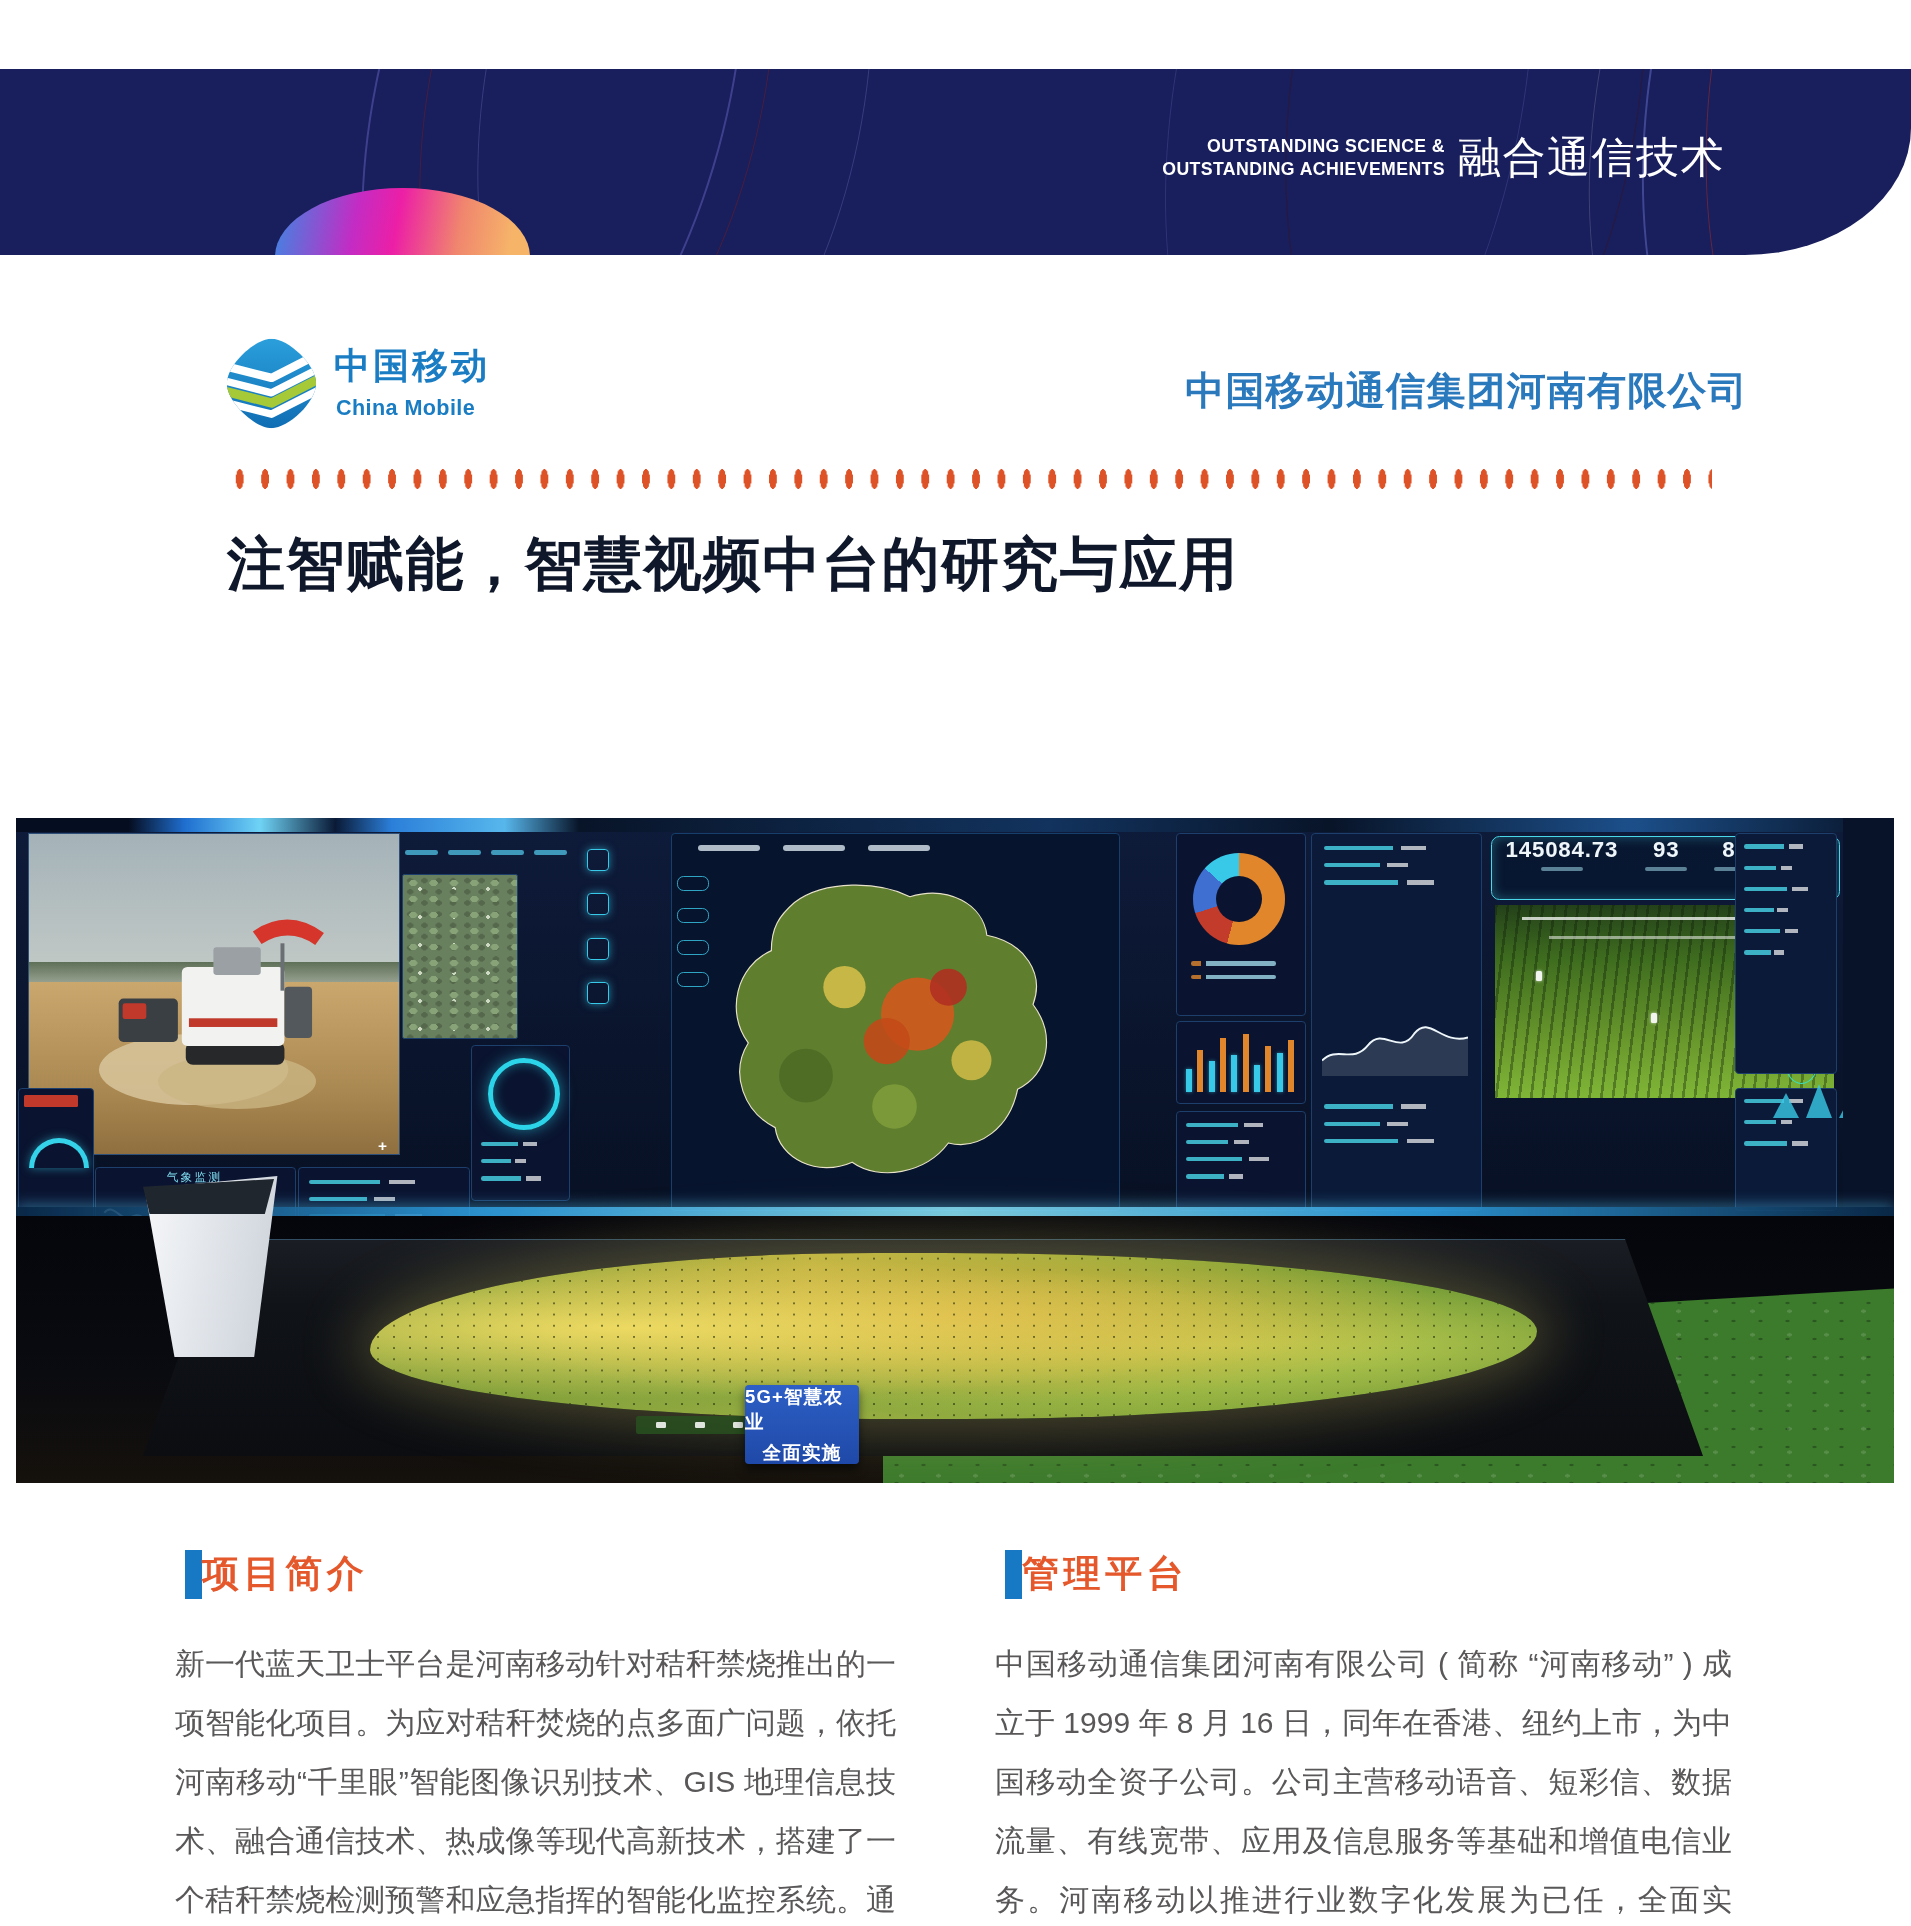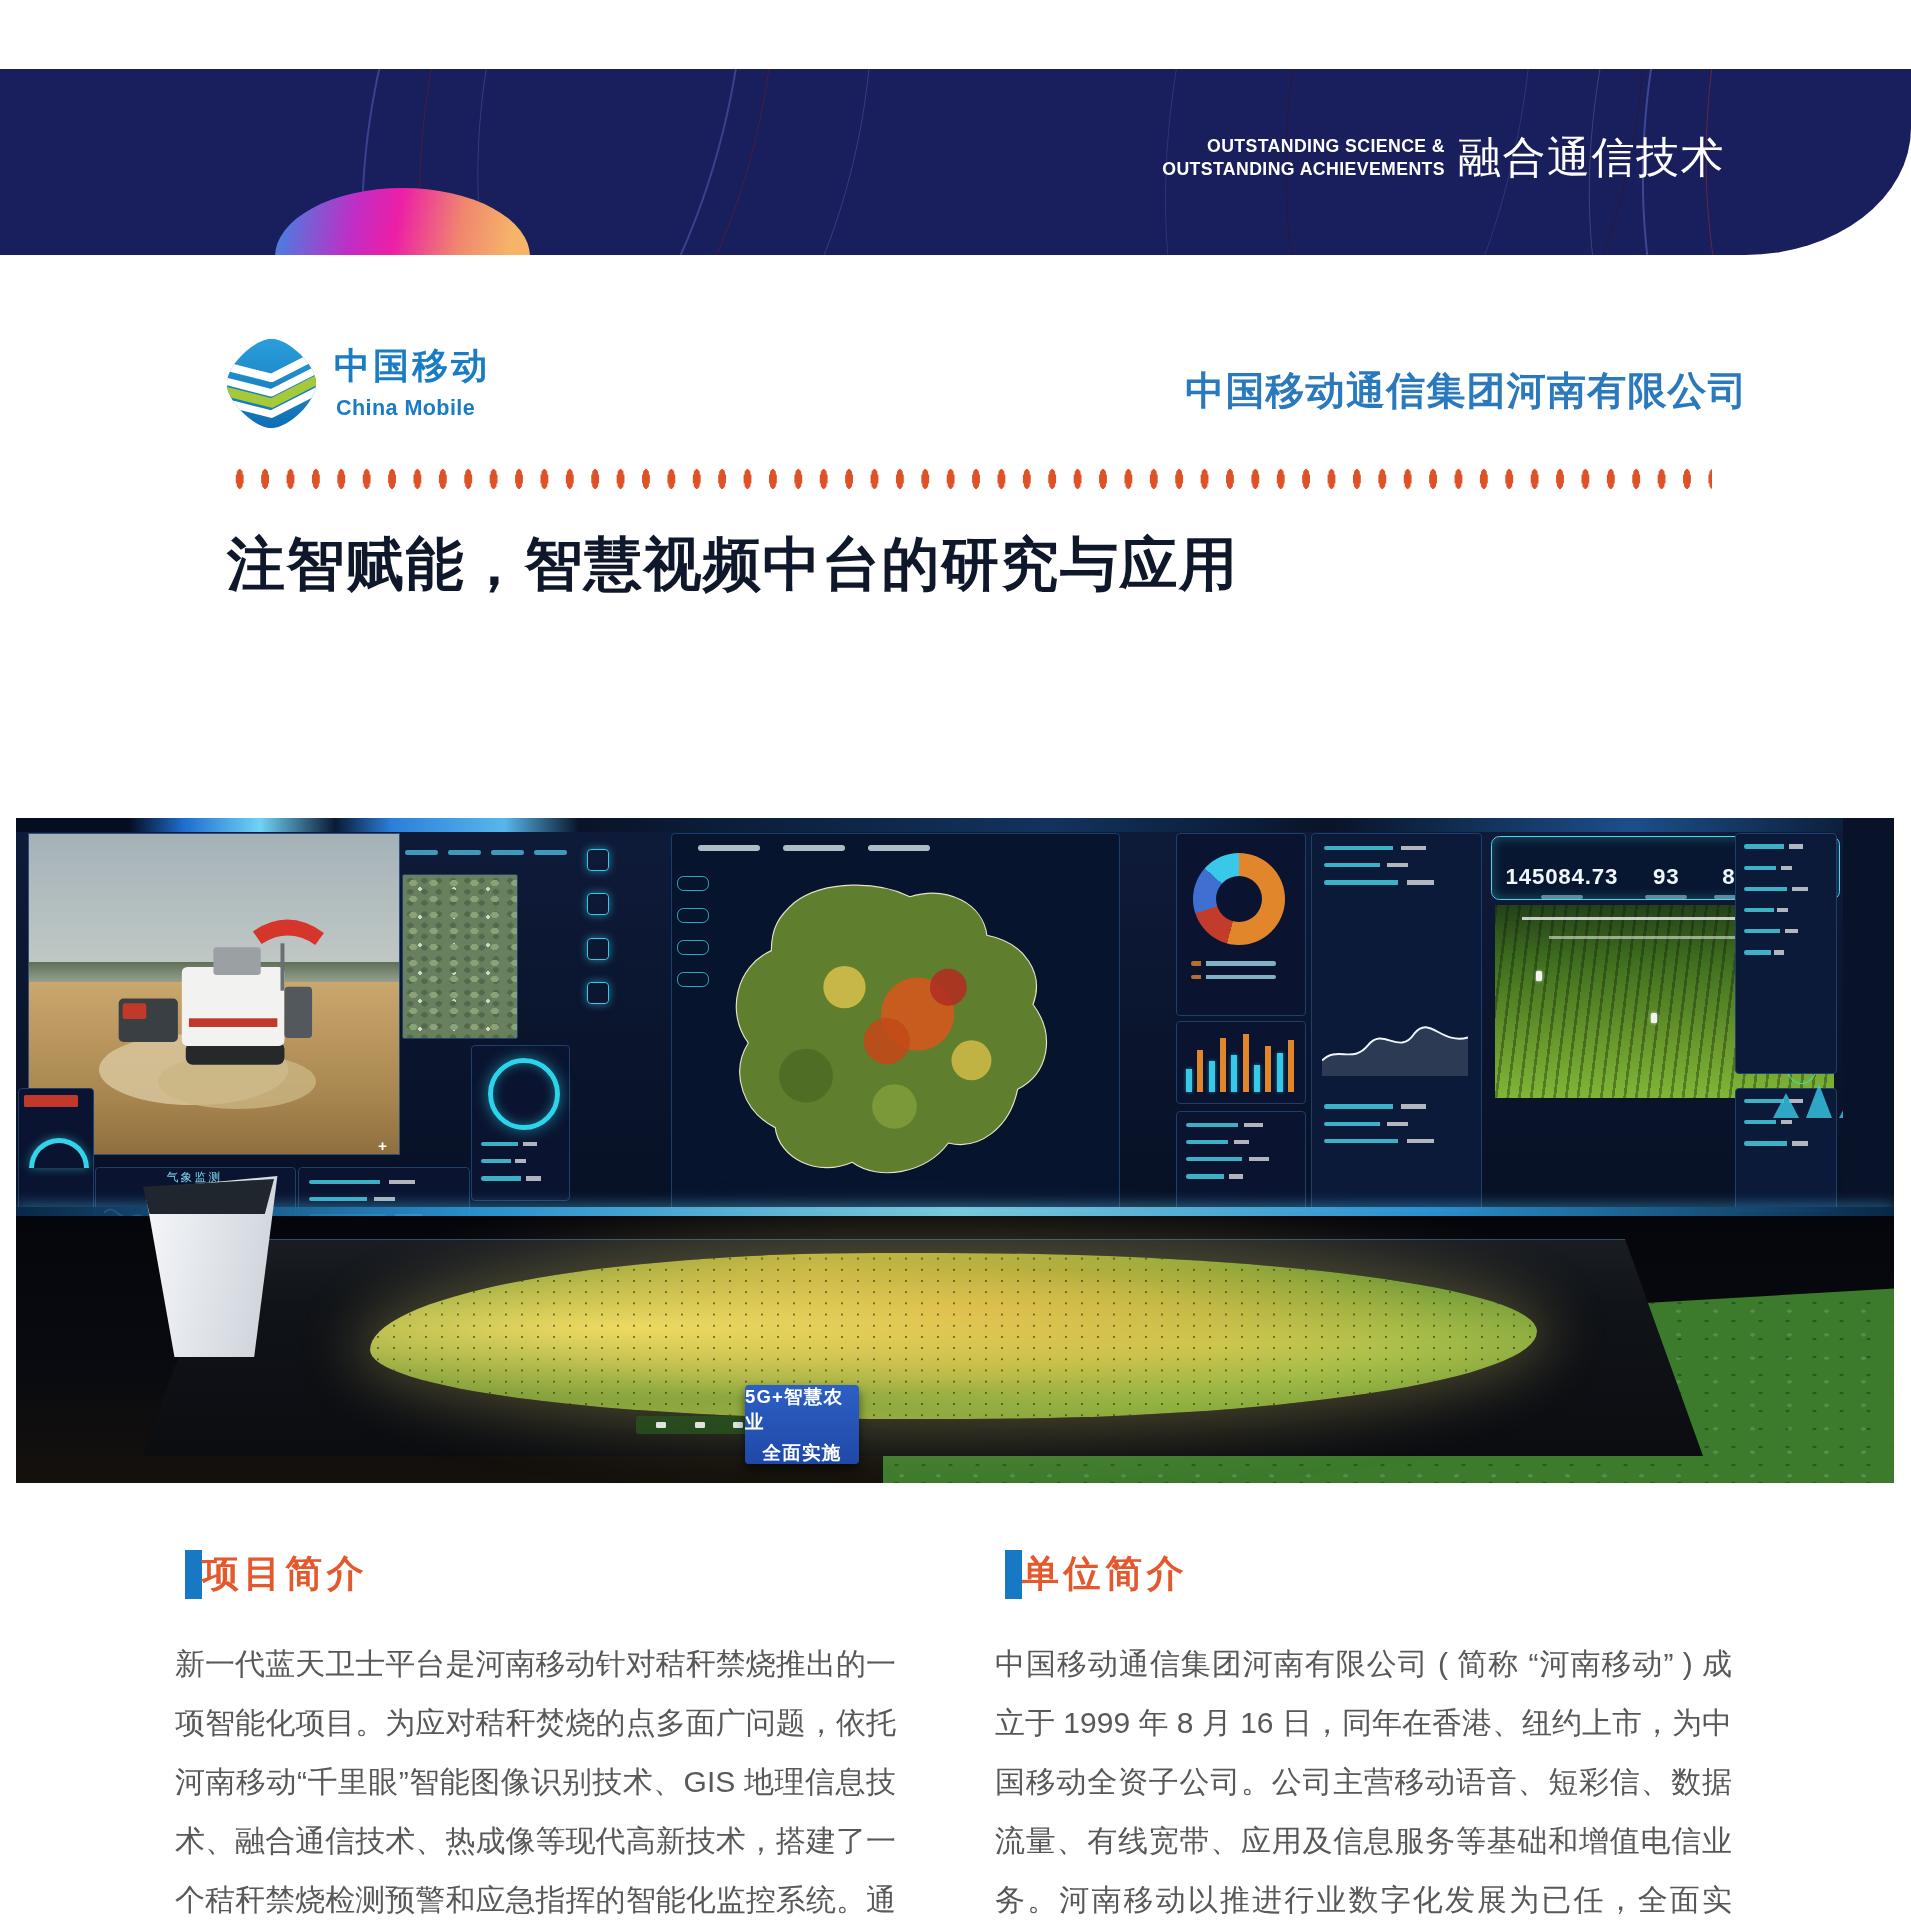--- a/index.html
+++ b/index.html
@@ -108,21 +108,21 @@
   .p-area{left:1306px;top:181px;width:146px;height:77px;}
 
   .lines{display:flex;flex-direction:column;gap:13px;}
   .lines i{display:block;height:4.2px;border-radius:2.3px;opacity:.8;
         background:linear-gradient(90deg,#49d7e9 0 55%,rgba(0,0,0,0) 55% 62%,rgba(255,255,255,.85) 62% 82%,rgba(0,0,0,0) 82%);}
   .lines i:nth-child(1){width:86%;}.lines i:nth-child(2){width:70%;}
   .lines i:nth-child(3){width:92%;}.lines i:nth-child(4){width:64%;}
   .lines i:nth-child(5){width:78%;}.lines i:nth-child(6){width:58%;}
   .lines i:nth-child(7){width:88%;}.lines i:nth-child(8){width:72%;}
 
-  .p-stats{left:1475px;top:17.7px;width:347px;height:62px;display:flex;align-items:flex-end;justify-content:space-around;
+  .p-stats{left:1475px;top:17.7px;width:347px;height:62px;display:flex;align-items:flex-start;justify-content:space-around;
         background:rgba(8,24,48,.85);border:1.5px solid #49d7e9;border-radius:8.5px;
         box-shadow:0 0 11.6px rgba(73,215,233,.35) inset;}
   .stat{display:flex;flex-direction:column;align-items:center;gap:4.6px;}
   .stat .v{font-size:22.3px;font-weight:700;color:#eef6fa;letter-spacing:0.8px;}
   .stat .v.yellow{color:#ffd23e;}
   .stat .l{width:42px;height:3.9px;background:#9fd8e8;opacity:.55;border-radius:1.9px;}
 
   .p-fieldgreen{left:1479px;top:87px;width:339px;height:193px;
         background:linear-gradient(180deg,#24411a 0%,#3f6d1f 28%,#6d9c2e 75%,#7fb637 100%);overflow:hidden;}
   .p-rows{left:0;top:0;width:100%;height:100%;
@@ -452,20 +452,20 @@
     <div class="sec-head">
       <span class="sec-bar"></span>
       <h2 class="sec-title" style="margin:0;">项目简介</h2>
     </div>
     <p class="sec-body" style="margin-bottom:0;">新一代蓝天卫士平台是河南移动针对秸秆禁烧推出的一项智能化项目。为应对秸秆焚烧的点多面广问题，依托河南移动“千里眼”智能图像识别技术、GIS 地理信息技术、融合通信技术、热成像等现代高新技术，搭建了一个秸秆禁烧检测预警和应急指挥的智能化监控系统。通过在重点防控区域部署监控设备并将监控视频实时上传至云平台，结合智能检测系统对明火、烟雾进行实时告警，同时配合 GIS 服务，用机器智能值守减轻人工监看压力，助力河南省农业农村厅和各级农业农村局用户加强秸秆禁烧工作的检测预警和应急指挥。</p>
   </section>
 
   <section class="section right">
     <div class="sec-head">
       <span class="sec-bar"></span>
-      <h2 class="sec-title" style="margin:0;">单位简介</h2>
+      <h2 class="sec-title" style="margin:0;">管理平台</h2>
     </div>
     <p class="sec-body" style="margin-bottom:0;">中国移动通信集团河南有限公司 ( 简称 “河南移动” ) 成立于 1999 年 8 月 16 日，同年在香港、纽约上市，为中国移动全资子公司。公司主营移动语音、短彩信、数据流量、有线宽带、应用及信息服务等基础和增值电信业务。河南移动以推进行业数字化发展为已任，全面实施“大连接”战略，深入解析 5G 赋能、远程医疗、智能制造、智慧农业等垂直行业应用，不断满足客户多层次、多元化需求，努力为全面建设小康社会和实现中原崛起做出积极贡献。</p>
 
   </section>
 
 </div>
 
 
 </body></html>

